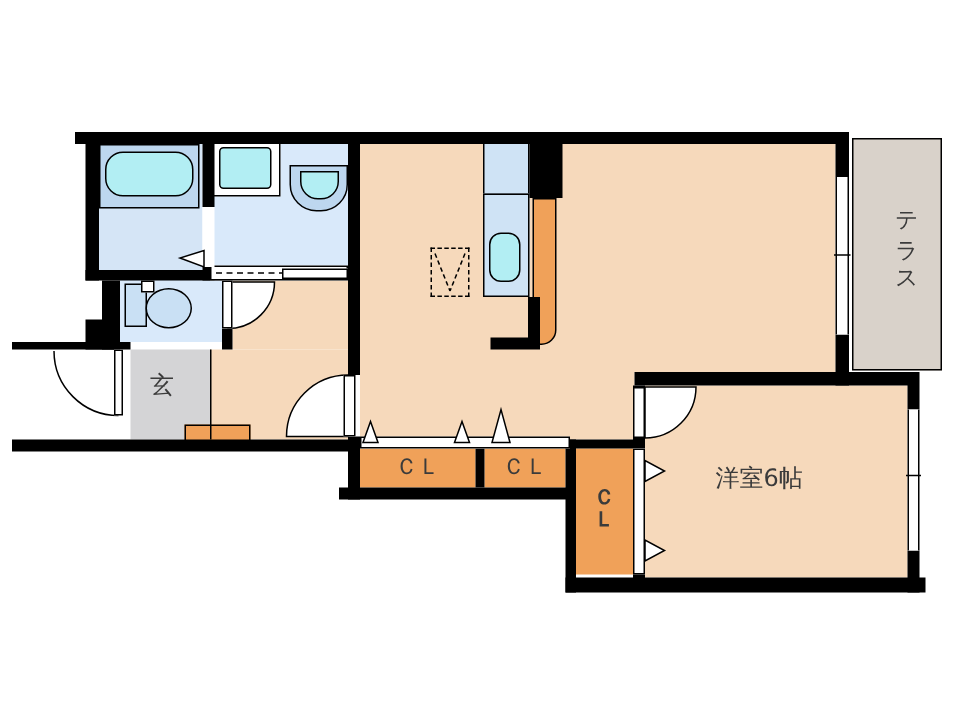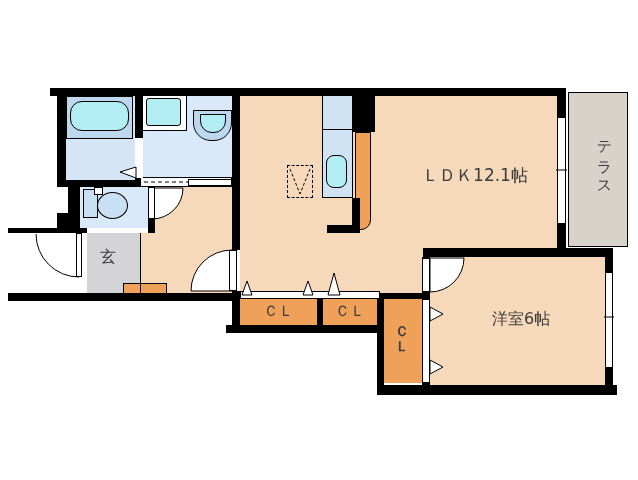--- a/index.html
+++ b/index.html
@@ -115,21 +115,20 @@
     <path d="M136,167 L136,178 L120,172 Z" fill="#fff" stroke="#000" stroke-width="1"></path>
 
     <path d="M290,169 L300,194 M310,169 L300,194" fill="none" stroke="#000" stroke-width="1" stroke-dasharray="3,2"></path>
 
     <path d="M144,182 L188,182" fill="none" stroke="#000" stroke-width="1" stroke-dasharray="4,3"></path>
 
     <path d="M556,170 L567,170" stroke="#000" stroke-width="1"></path>
     <path d="M604,317 L614,317" stroke="#000" stroke-width="1"></path>
   </svg>
 
-  <div class="label" style="left:408px;top:166px;width:134px;text-align:center;font-size:17px;">ＬＤＫ12.1帖</div>
-  <div class="label" style="left:492px;top:310px;font-size:16px;">洋室6帖</div>
+  <div class="label" style="left:477px;top:310px;font-size:16px;">洋室6帖</div>
   <div class="label vtext" style="left:596px;top:130px;font-size:15px;letter-spacing:3px;">テラス</div>
   <div class="label" style="left:100px;top:248px;font-size:16px;">玄</div>
   <div class="label" style="left:240px;top:303px;width:77px;text-align:center;font-size:15px;">ＣＬ</div>
   <div class="label" style="left:323px;top:303px;width:54px;text-align:center;font-size:15px;">ＣＬ</div>
   <div class="label vtext" style="left:394px;top:315px;font-size:14px;font-weight:bold;letter-spacing:2px;">ＣＬ</div>
 
 </div>
 
 </body></html>

